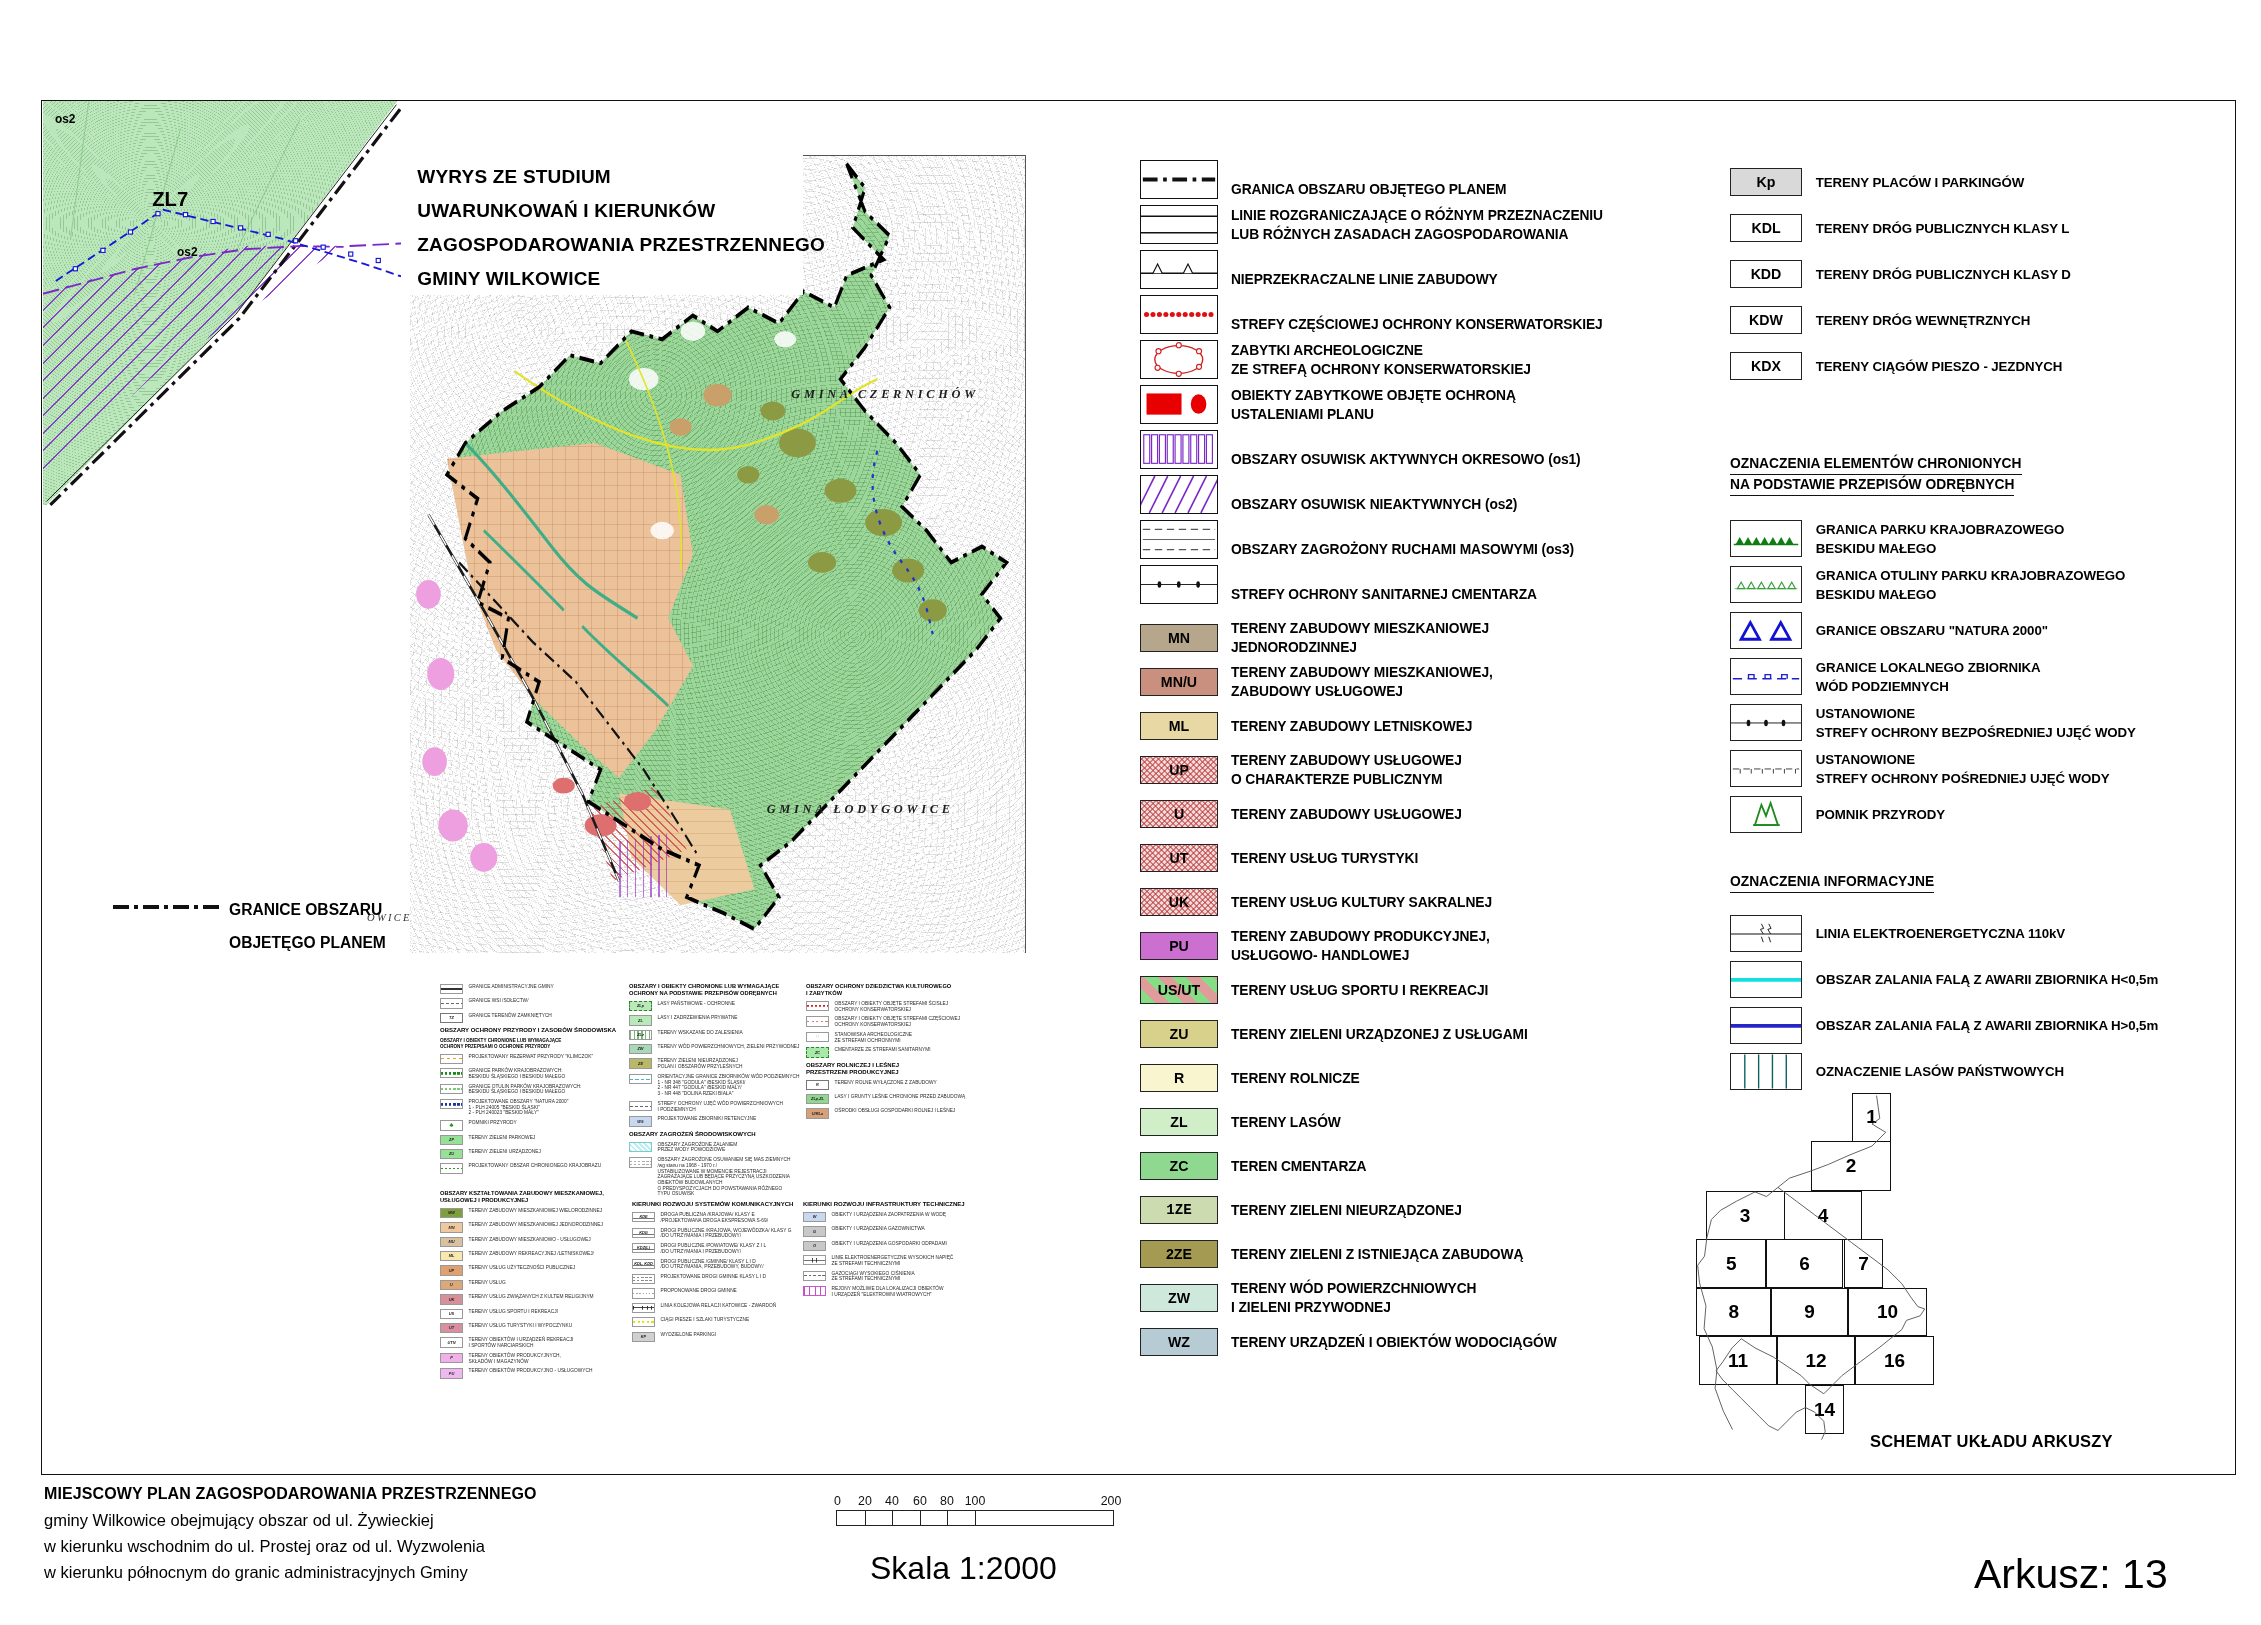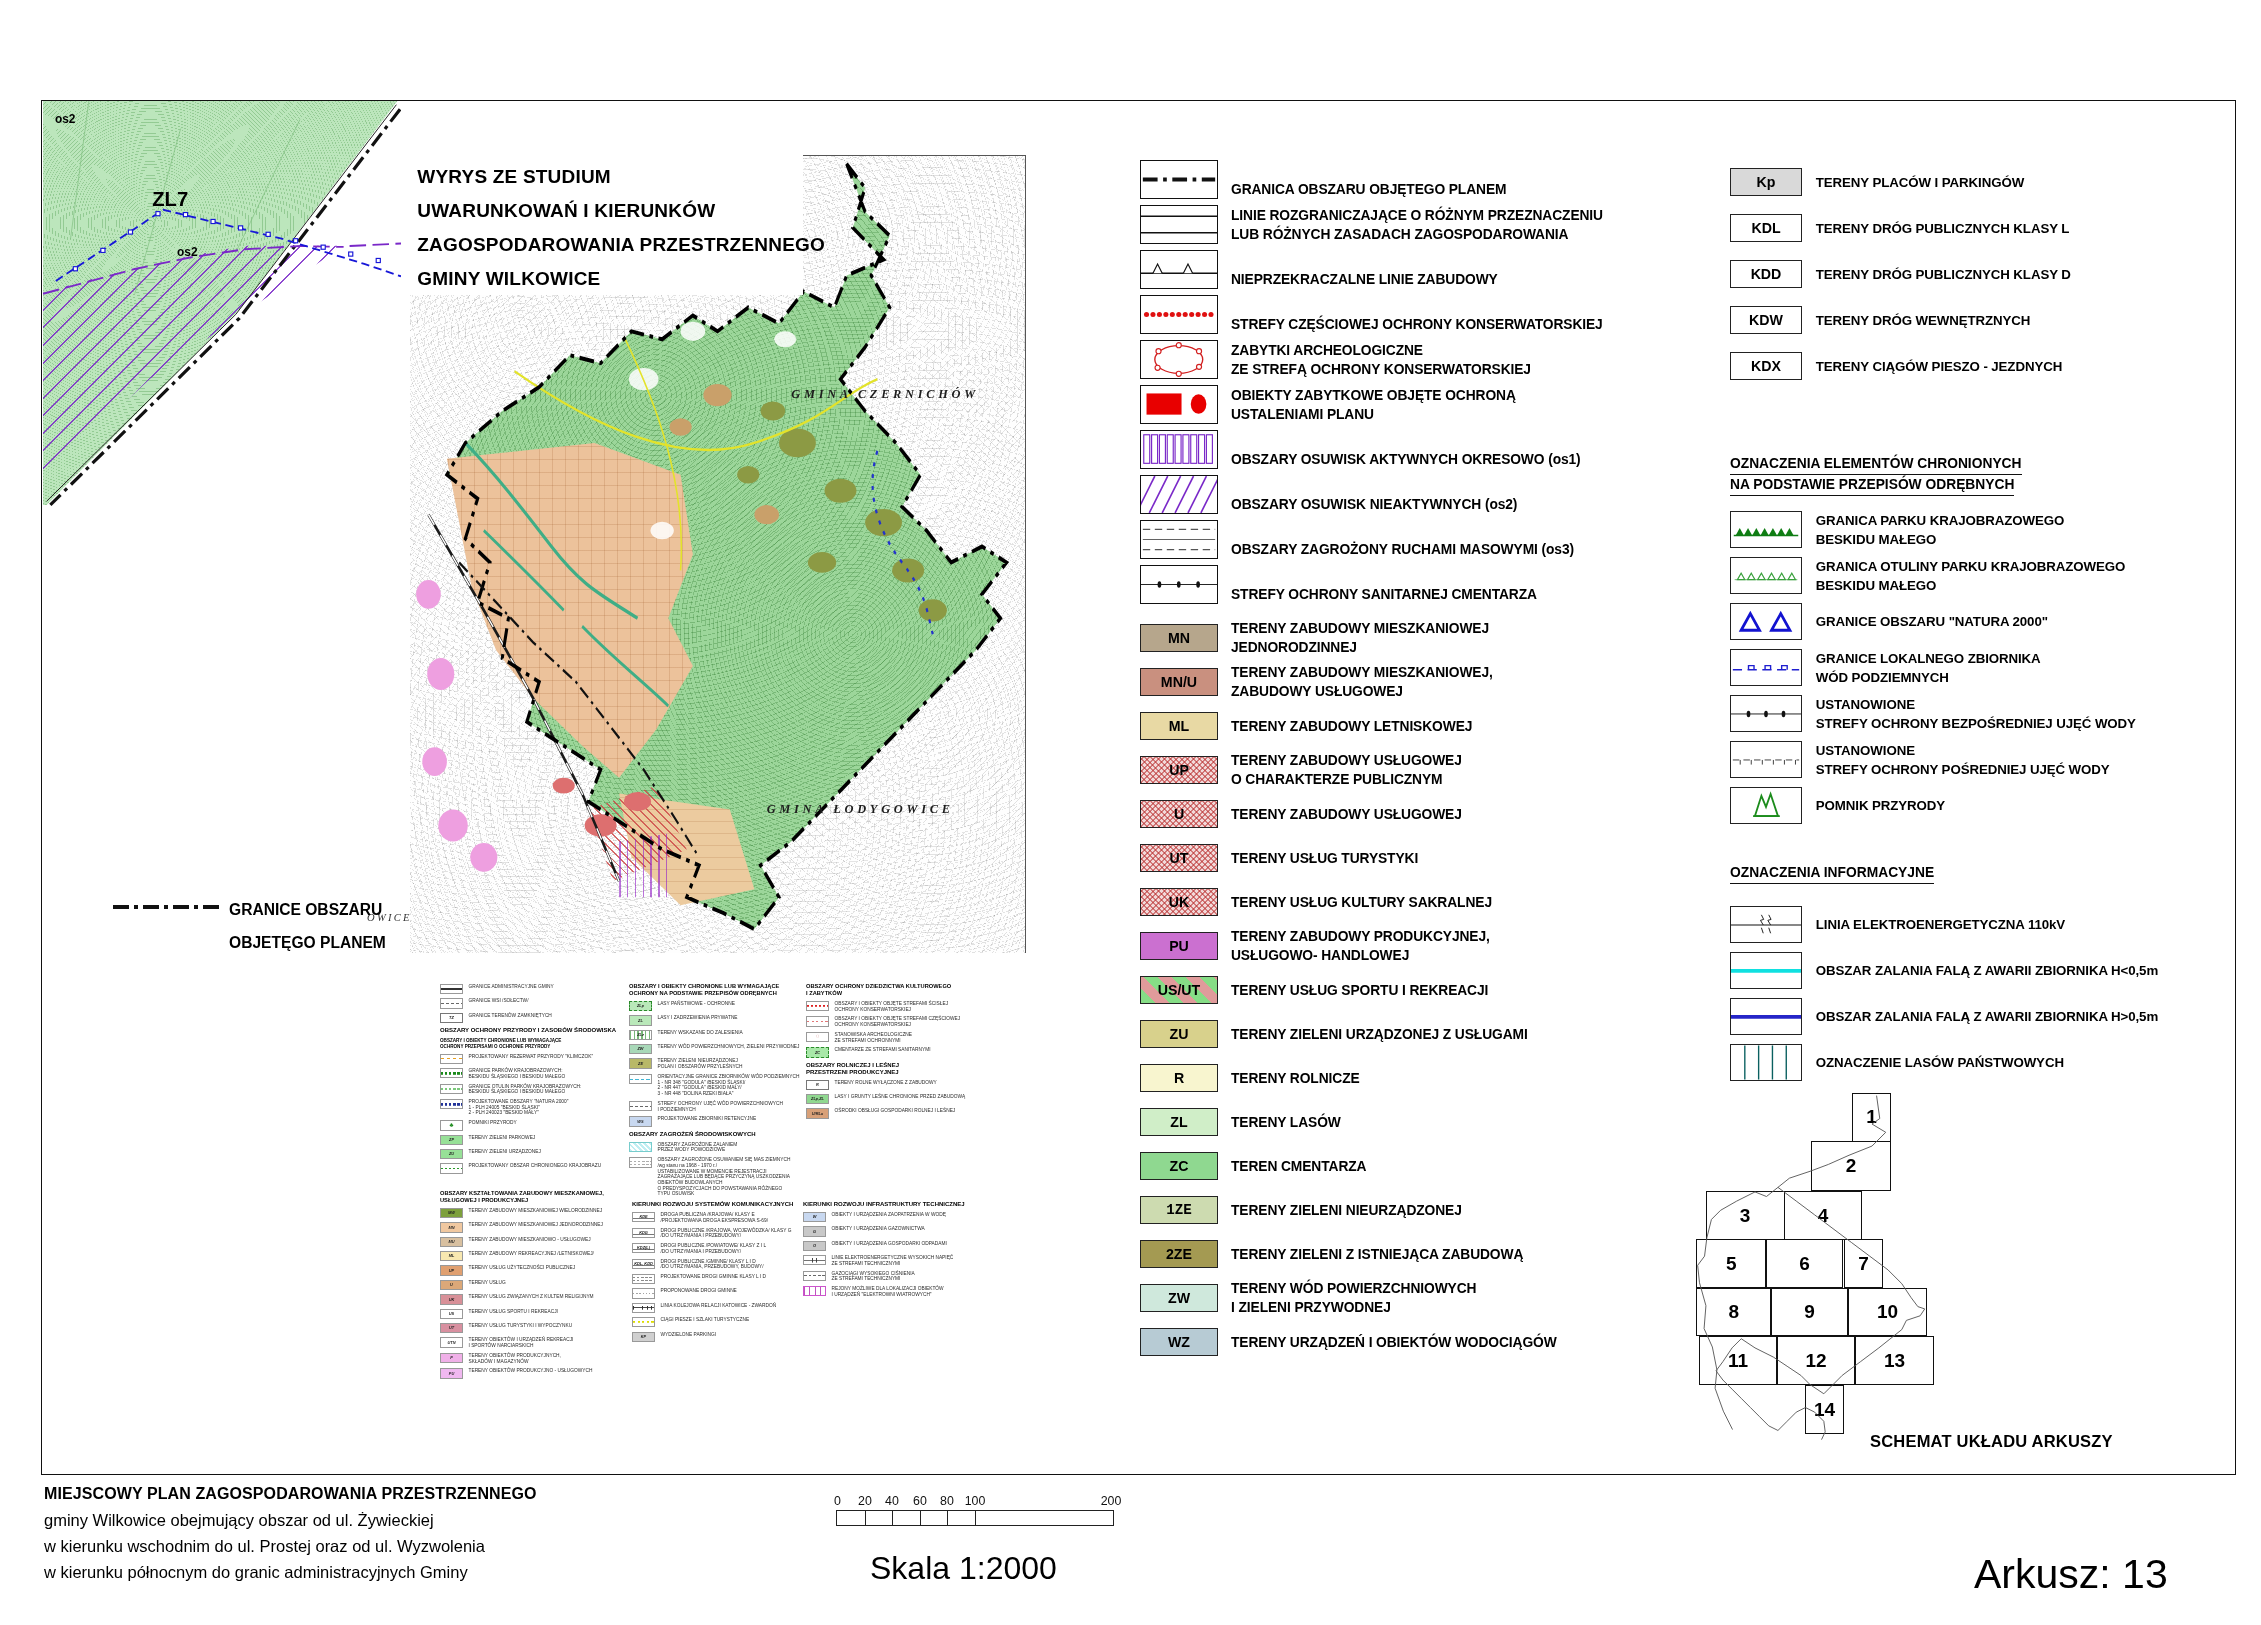--- a/index.html
+++ b/index.html
@@ -78,21 +78,21 @@
   .zones{margin-top:12px;}
 
   
   .legend-right{position:absolute;left:1730px;top:159px;width:532px;}
   .rrow{display:flex;align-items:center;height:46px;}
   .rchip{width:70px;height:26.6px;border:1.4px solid #222;flex:none;display:flex;align-items:center;
          justify-content:center;font-weight:bold;font-size:14.2px;background:#fff;}
   .rsym{width:70px;height:35px;border:1.4px solid #222;background:#fff;flex:none;}
   .rsym svg{width:100%;height:100%;display:block;}
   .rlab{margin-left:13.8px;font-weight:bold;font-size:13.3px;line-height:19px;white-space:pre-line;letter-spacing:-0.1px;}
-  .rhead{margin-top:65px;margin-bottom:11px;}
+  .rhead{margin-top:65px;margin-bottom:20px;}
   .rhead div{font-weight:bold;font-size:13.8px;line-height:19px;border-bottom:1.4px solid #111;
              display:table;padding-bottom:0.9px;}
   .ihead{margin-top:34px;margin-bottom:18.3px;}
 
   
   .schemat{position:absolute;left:1694px;top:1090px;width:250px;height:358px;}
   .sh{position:absolute;background:#fff;border:1.1px solid #111;box-sizing:border-box;
       display:flex;align-items:center;justify-content:center;font-weight:bold;font-size:19px;}
   .s1{left:158px;top:2.8px;width:39px;height:49px;}
   .s2{left:117px;top:51px;width:80px;height:50px;}
@@ -757,21 +757,21 @@
     <div class="sh s3">3</div>
     <div class="sh s4">4</div>
     <div class="sh s5">5</div>
     <div class="sh s6">6</div>
     <div class="sh s7">7</div>
     <div class="sh s8">8</div>
     <div class="sh s9">9</div>
     <div class="sh s10">10</div>
     <div class="sh s11">11</div>
     <div class="sh s12">12</div>
-    <div class="sh s13">13</div>
+    <div class="sh s13">16</div>
     <div class="sh s14">14</div>
     <svg viewBox="0 0 545 780">
       <polyline points="398,12 405,62 388,74 418,92 388,122 338,142 293,162 253,177 208,192 183,212 158,232 133,222 93,242 58,262 38,282 28,322 23,362 8,382 12,420 26,470 22,520 40,560 50,610 46,650 64,700 84,740" fill="none" stroke="#555" stroke-width="2"></polyline>
       <polyline points="183,212 223,242 263,272 303,302 343,332 383,362 423,392 453,422 473,452 488,472 503,477 493,492 463,502 453,522 403,562 363,592 323,622 303,642 283,662 253,642 233,622 203,602 173,582 133,562 103,542 83,562 63,592 48,612 63,632 83,652 103,672 123,692 143,712 163,732 183,742 203,722 223,702 243,692 263,702 283,722 286,745 278,762" fill="none" stroke="#555" stroke-width="2"></polyline>
     </svg>
   </div>
   <div class="schemat-label">SCHEMAT UKŁADU ARKUSZY</div>
 
   <div class="mini ma">
 

